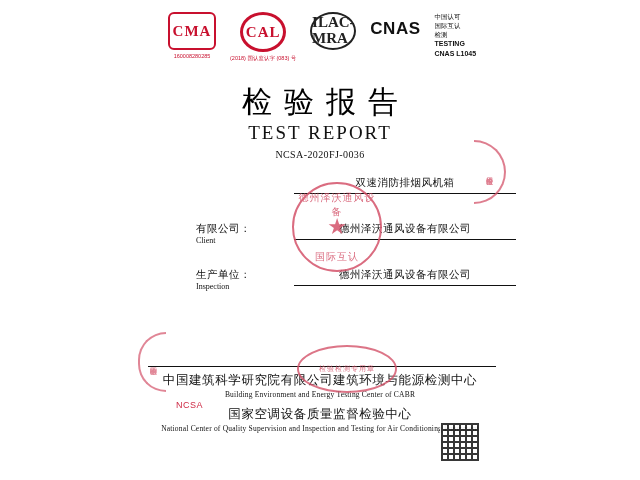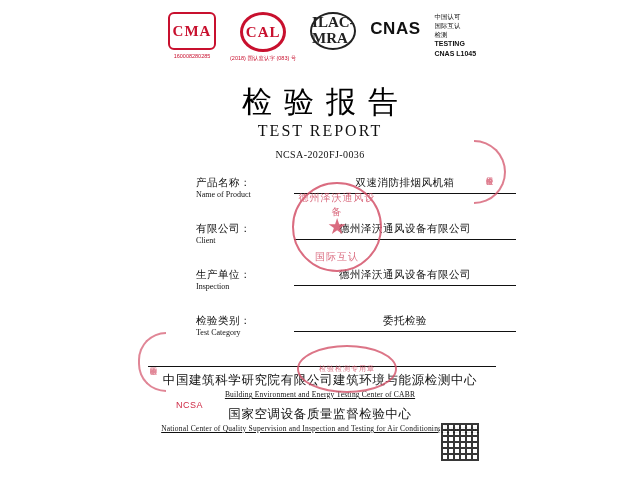--- a/index.html
+++ b/index.html
@@ -102,21 +102,21 @@
     color: #000000;
     font-family: "Liberation Serif", serif;
     font-weight: normal;
   }
   .title-en {
     position: absolute;
     top: 122px;
     left: 0;
     width: 640px;
     text-align: center;
-    font-size: 16px;
+    font-size: 19px;
     letter-spacing: 2px;
     color: #111;
   }
   .report-no {
     position: absolute;
     top: 149px;
     left: 0;
     width: 640px;
     text-align: center;
     font-size: 10px;
@@ -187,21 +187,20 @@
     font-size: 12.5px;
     letter-spacing: 0.6px;
     color: #111;
     line-height: 17px;
   }
   .footer .org-en {
     font-size: 7.5px;
     color: #111;
     line-height: 12px;
     letter-spacing: 0.2px;
-    text-decoration: underline;
   }
   .footer .gap { height: 5px; }
 
   
   .seal {
     position: absolute;
     border: 2px solid #d4536a;
     border-radius: 50%;
     color: #d4536a;
     opacity: 0.85;
@@ -345,50 +344,39 @@
     </div>
   </div>
 
   <div class="title-cn">检验报告</div>
   <div class="title-en">TEST REPORT</div>
   <div class="report-no">NCSA-2020FJ-0036</div>
 
   <div class="fields">
 
     <div class="field-row">
-      <div class="field-label">
-        <span class="cn">产品名称：</span>
-        <span class="en">Name of Product</span>
-      </div>
       <div class="field-value">双速消防排烟风机箱</div>
     </div>
 
     <div class="field-row">
       <div class="field-label">
         <span class="cn">有限公司：</span>
         <span class="en">Client</span>
       </div>
       <div class="field-value">德州泽沃通风设备有限公司</div>
     </div>
 
     <div class="field-row">
       <div class="field-label">
         <span class="cn">生产单位：</span>
         <span class="en">Inspection</span>
       </div>
       <div class="field-value">德州泽沃通风设备有限公司</div>
     </div>
 
-    <div class="field-row">
-      <div class="field-label">
-        <span class="cn">检验类别：</span>
-        <span class="en">Test Category</span>
-      </div>
-      <div class="field-value">委托检验</div>
-    </div>
   </div>
 
   <div class="footer-rule"></div>
   <div class="footer">
     <div class="org-cn">中国建筑科学研究院有限公司建筑环境与能源检测中心</div>
     <div class="org-en">Building Environment and Energy Testing Center of CABR</div>
     <div class="gap"></div>
     <div class="org-cn">国家空调设备质量监督检验中心</div>
     <div class="org-en">National Center of Quality Supervision and Inspection and Testing for Air Conditioning Equipment</div>
   </div>

